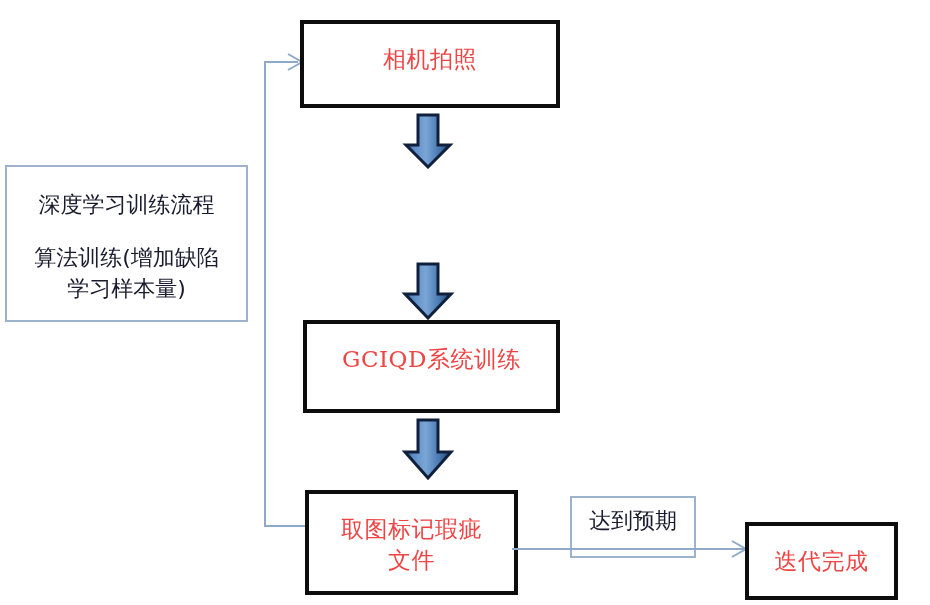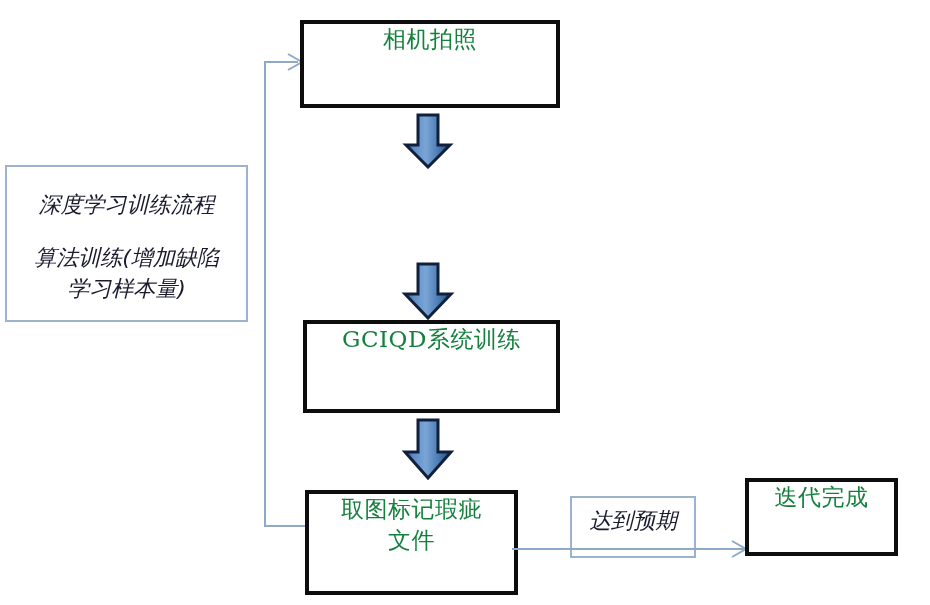--- a/index.html
+++ b/index.html
@@ -19,39 +19,38 @@
   
   .proc-box {
     position: absolute;
     box-sizing: border-box;
     background: #ffffff;
     border: 4px solid #0d0d0d;
     text-align: center;
   }
   .proc-box .box-label {
     display: block;
-    color: #15803d;
+    color: #ef4444;
     font-size: 23px;
     line-height: 31px;
     letter-spacing: 0.5px;
     white-space: pre-line;
-    padding-top: 0;
+    padding-top: 20px;
   }
   .proc-box.serif-label .box-label {
     font-family: "DejaVu Serif", "Liberation Serif", serif;
   }
 
   
   .note-box {
     position: absolute;
     box-sizing: border-box;
     background: #ffffff;
     border: 2px solid #9cb2cd;
     text-align: center;
-    font-style: italic;
   }
   .note-box .note-line {
     display: block;
     color: #1a1a2e;
     font-size: 22px;
     line-height: 31px;
     white-space: pre-line;
   }
 
   
@@ -148,17 +147,17 @@
     <span class="note-line" style="margin-top:7px;">达到预期</span>
   </div>
 
   <div class="connector" style="left:512px; top:536px; width:240px; height:26px;">
     <svg width="240" height="26" viewBox="0 0 240 26">
       <path d="M 0 13 L 232 13" fill="none" stroke="#8faac8" stroke-width="2"></path>
       <path d="M 220 5 L 234 13 L 220 21" fill="none" stroke="#8faac8" stroke-width="2" stroke-linejoin="miter"></path>
     </svg>
   </div>
 
-  <div class="proc-box" style="left:745px; top:478px; width:153px; height:78px;">
+  <div class="proc-box" style="left:745px; top:522px; width:153px; height:78px;">
     <span class="box-label">迭代完成</span>
   </div>
 
 </div>
 
 </body></html>

